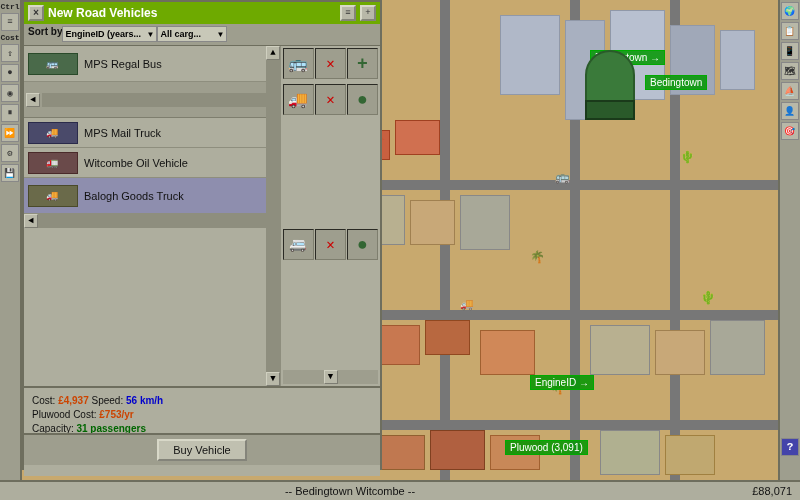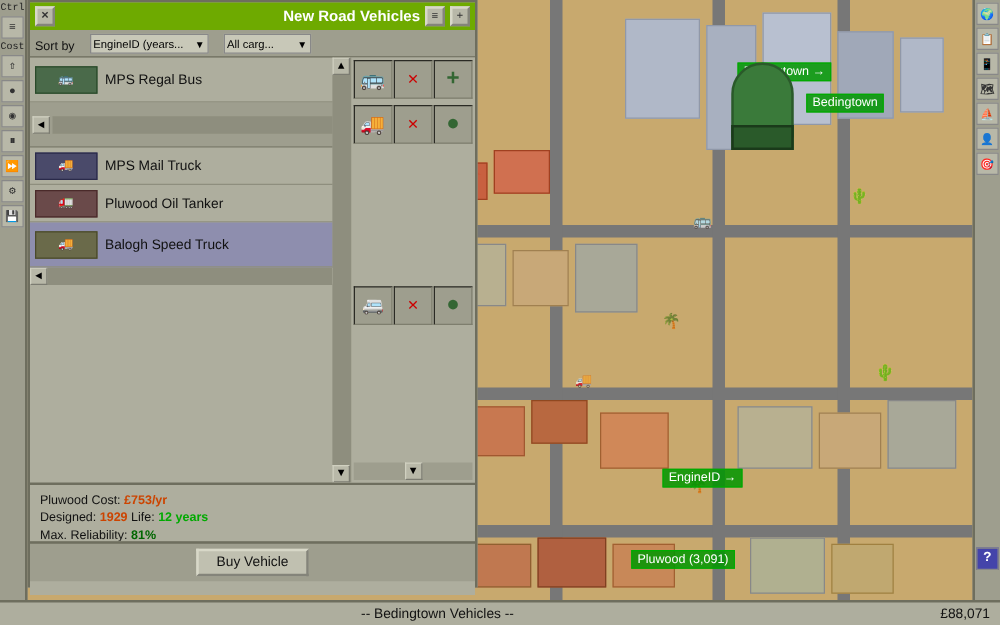--- a/index.html
+++ b/index.html
@@ -74,21 +74,21 @@
       justify-content: center;
       font-size: 9px;
       cursor: pointer;
       color: #333;
       font-weight: bold;
     }
 
     .sidebar-label {
       font-size: 8px;
       color: #222;
-      font-weight: normal;
+      font-weight: bold;
       writing-mode: horizontal-tb;
     }
 
     
     .right-sidebar {
       position: absolute;
       right: 0;
       top: 0;
       width: 22px;
       height: 480px;
@@ -138,45 +138,46 @@
       font-weight: bold;
       flex-shrink: 0;
     }
 
     .title-text {
       color: white;
       font-size: 12px;
       font-weight: bold;
       font-family: Arial, sans-serif;
       flex: 1;
-      text-align: right;
+      text-align: left;
     }
 
     .title-icon-btn {
       width: 16px;
       height: 16px;
       background: #B8B8A8;
       border: 2px outset #D8D8C8;
       display: flex;
       align-items: center;
       justify-content: center;
       font-size: 9px;
       cursor: pointer;
       color: #333;
     }
 
     
     .sort-bar {
       height: 22px;
       background: #9E9E8E;
       display: flex;
-      align-items: flex-end;
+      align-items: flex-start;
       padding: 2px 4px;
-      gap: 12px;
+      gap: 0;
       border-bottom: 1px solid #6E6E5E;
+      font-weight: bold;
     }
 
     .sort-label {
       font-size: 10px;
       color: #111;
       font-family: Arial, sans-serif;
       white-space: nowrap;
     }
 
     .sort-dropdown {
@@ -429,26 +430,26 @@
         </div>
       </div>
 
       <div class="vehicle-item" style="height:30px;">
         <div style="width:50px;height:22px;background:#4A4A6A;border:1px solid #2A2A4A;margin-right:6px;display:flex;align-items:center;justify-content:center;font-size:10px;color:#AAF;">🚚</div>
         <span class="vehicle-name">MPS Mail Truck</span>
       </div>
 
       <div class="vehicle-item" style="height:30px;">
         <div style="width:50px;height:22px;background:#6A4A4A;border:1px solid #4A2A2A;margin-right:6px;display:flex;align-items:center;justify-content:center;font-size:10px;color:#FAA;">🚛</div>
-        <span class="vehicle-name">Pluwood Oil Tanker</span>
+        <span class="vehicle-name">Witcombe Oil Vehicle</span>
       </div>
 
       <div class="vehicle-item selected" style="height:36px;background:#8E8EAE;">
         <div style="width:50px;height:22px;background:#6A6A4A;border:1px solid #4A4A2A;margin-right:6px;display:flex;align-items:center;justify-content:center;font-size:10px;color:#FFA;">🚚</div>
-        <span class="vehicle-name">Balogh Speed Truck</span>
+        <span class="vehicle-name">Balogh Goods Truck</span>
       </div>
 
       <div style="height:14px;background:#9E9E8E;border-bottom:1px solid #7E7E6E;display:flex;align-items:center;">
         <div style="width:14px;height:14px;background:#B8B8A8;border:1px outset #D0D0C0;display:flex;align-items:center;justify-content:center;font-size:9px;">◄</div>
         <div style="flex:1;background:#8E8E7E;height:14px;"></div>
         <div style="width:14px;height:14px;background:#B8B8A8;border:1px outset #D0D0C0;display:flex;align-items:center;justify-content:center;font-size:9px;">►</div>
       </div>
 
       <div style="position:absolute;right:0;top:0;width:14px;height:100%;background:#9E9E8E;display:flex;flex-direction:column;">
         <div style="width:14px;height:14px;background:#B8B8A8;border:1px outset #D0D0C0;display:flex;align-items:center;justify-content:center;font-size:9px;cursor:pointer;">▲</div>
@@ -490,37 +491,48 @@
       </div>
 
       <div style="height:14px;background:#9E9E8E;display:flex;align-items:center;justify-content:center;margin-top:auto;">
         <div style="width:14px;height:14px;background:#B8B8A8;border:1px outset #D0D0C0;display:flex;align-items:center;justify-content:center;font-size:9px;cursor:pointer;">▼</div>
       </div>
     </div>
   </div>
 
   <div class="vehicle-info" style="border-top:2px solid #6E6E5E;padding:6px 8px;">
     <div class="info-line">
+      <span>Cost:</span>
+      <span class="info-highlight">£4,937</span>
+      <span> </span>
+      <span>Speed:</span>
+      <span style="color:#0000CC;font-weight:bold;">56 km/h</span>
+    </div>
+    <div class="info-line">
       <span>Pluwood Cost:</span>
       <span class="info-highlight">£753/yr</span>
+    </div>
+    <div class="info-line">
+      <span>Capacity:</span>
+      <span style="color:#006600;font-weight:bold;">31 passengers</span>
     </div>
     <div class="info-line">
       <span>Designed:</span>
       <span class="info-highlight">1929</span>
       <span> </span>
       <span>Life:</span>
       <span style="color:#00AA00;font-weight:bold;">12 years</span>
     </div>
     <div class="info-line">
       <span>Max. Reliability:</span>
       <span style="color:#006600;font-weight:bold;">81%</span>
     </div>
   </div>
 
   <div class="bottom-buttons" style="position:absolute;bottom:3px;left:0;right:0;">
     <div class="action-btn">Buy Vehicle</div>
   </div>
 </div>
 
 <div class="status-bar">
-  <span class="status-company">-- Bedingtown Vehicles --</span>
+  <span class="status-company">-- Bedingtown Witcombe --</span>
   <span class="status-money">£88,071</span>
 </div>
 
 </body></html>

